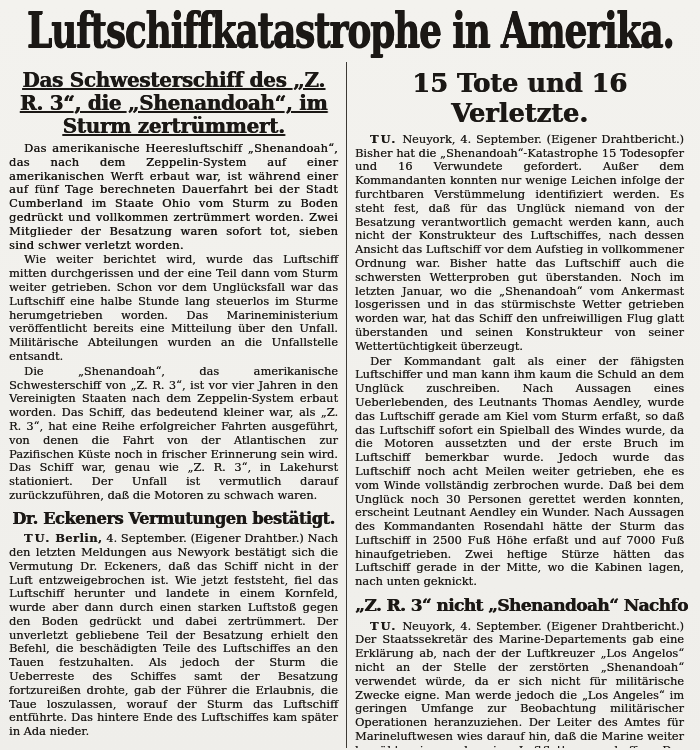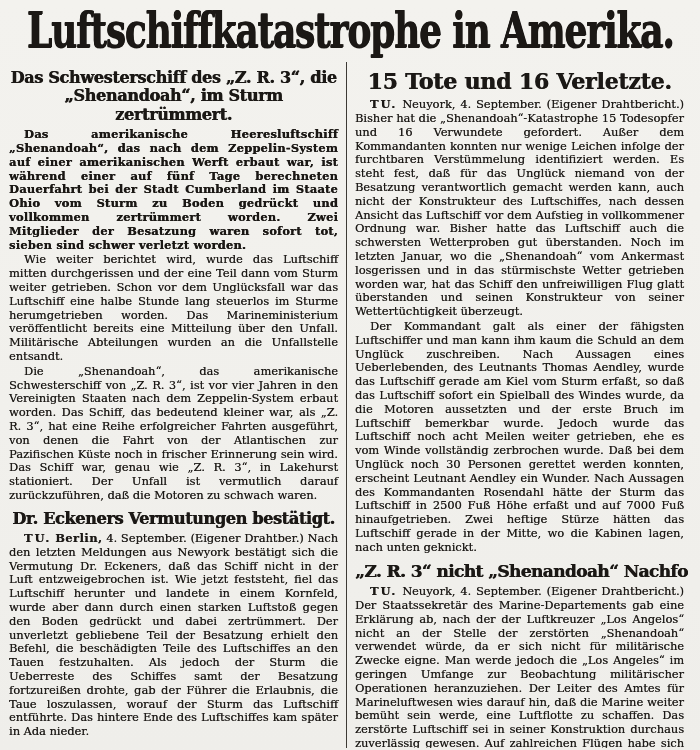--- a/index.html
+++ b/index.html
@@ -23,31 +23,31 @@
   .columns{display:flex;height:688px;padding:2px 5px 0 5px;box-sizing:border-box;}
   .col{width:341px;overflow:hidden;box-sizing:border-box;}
   .col-left{padding:0 8px 0 4px;}
   .col-right{padding:0 4px 0 8px;}
   .divider{width:1px;background:#3d3a35;height:100%;flex:none;}
   
   .story-title{
     text-align:center;font-weight:bold;margin:7px 0 4px 0;line-height:1.15;
     text-shadow:.6px 0 0 currentColor;
   }
-  .t-xl{font-size:16px;letter-spacing:-.3px;}
+  .t-xl{font-size:20px;letter-spacing:-.3px;text-decoration:underline;}
   .t-lg{font-size:16px;letter-spacing:-.3px;}
-  .t-xxl{font-size:22px;letter-spacing:-.2px;}
+  .t-xxl{font-size:26px;letter-spacing:-.2px;}
   .t-wide{font-size:17px;letter-spacing:-.6px;white-space:nowrap;}
   .para{
     font-size:11.4px;line-height:13.8px;text-align:justify;margin:0 0 1px 0;
     hyphens:auto;-webkit-hyphens:auto;
     text-shadow:.25px 0 0 rgba(27,24,21,.75);
   }
   .ind{text-indent:15px;}
-  .lead{font-weight:bold;letter-spacing:.25px;text-shadow:.35px 0 0 currentColor;}
+  .lead{font-weight:normal;letter-spacing:.25px;text-shadow:.35px 0 0 currentColor;}
   .agency{letter-spacing:2px;font-weight:bold;}
   .city{letter-spacing:.5px;}
 </style>
 </head>
 <body>
 
 <div class="page">
 
   <div class="masthead">
     <h1>Luftschiffkatastrophe in Amerika.</h1>

